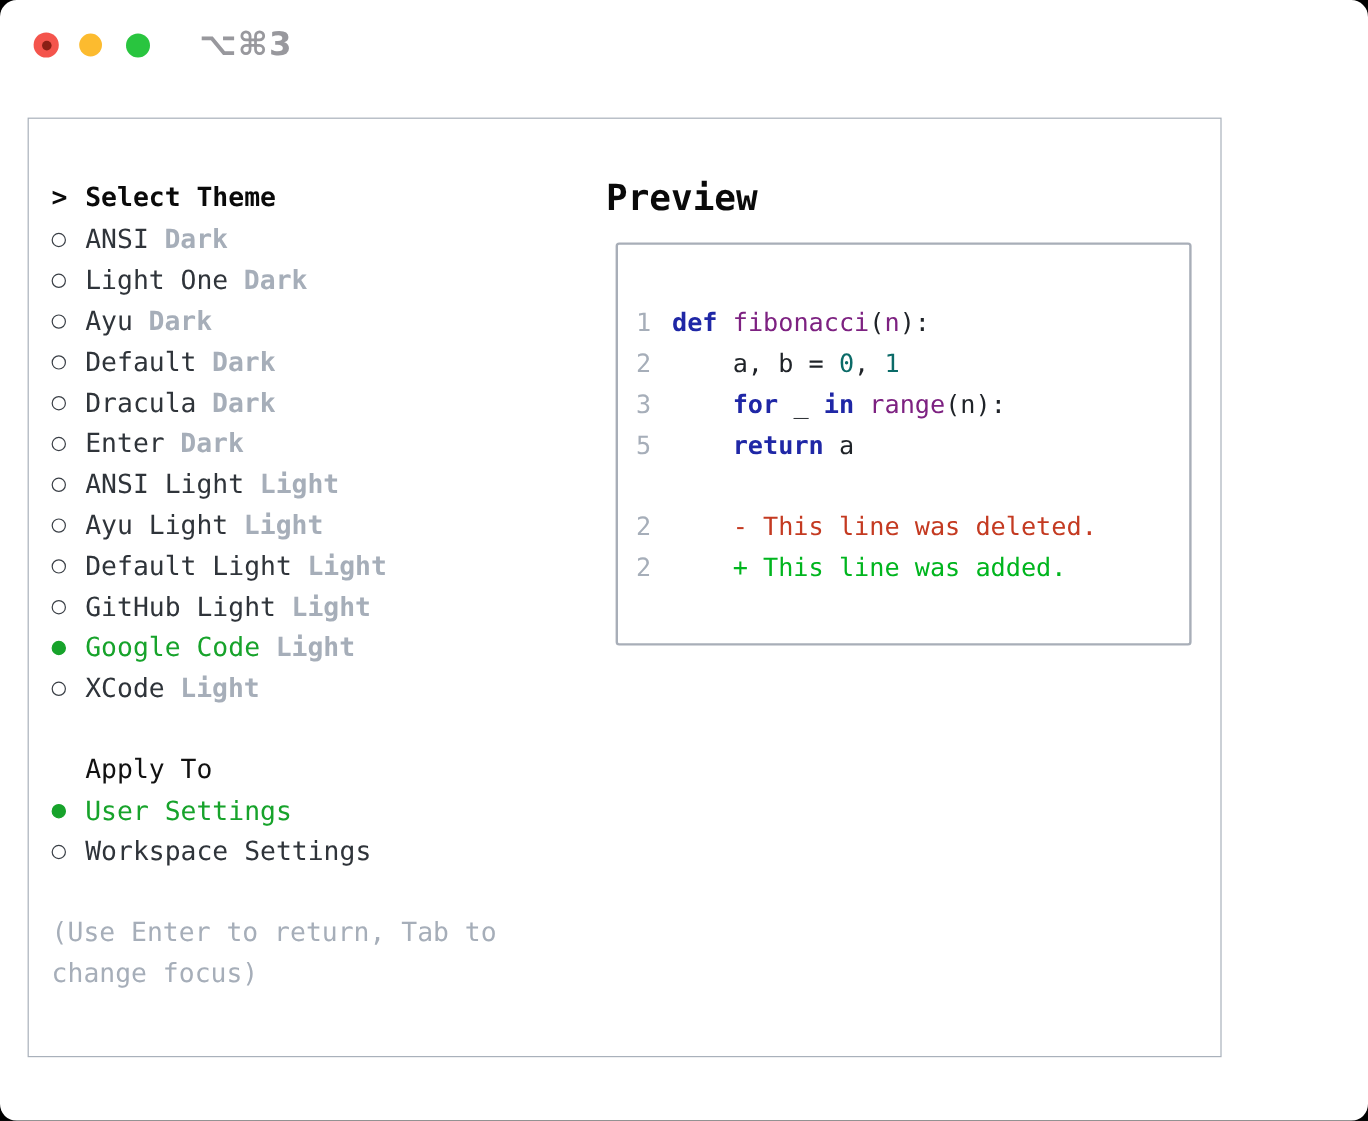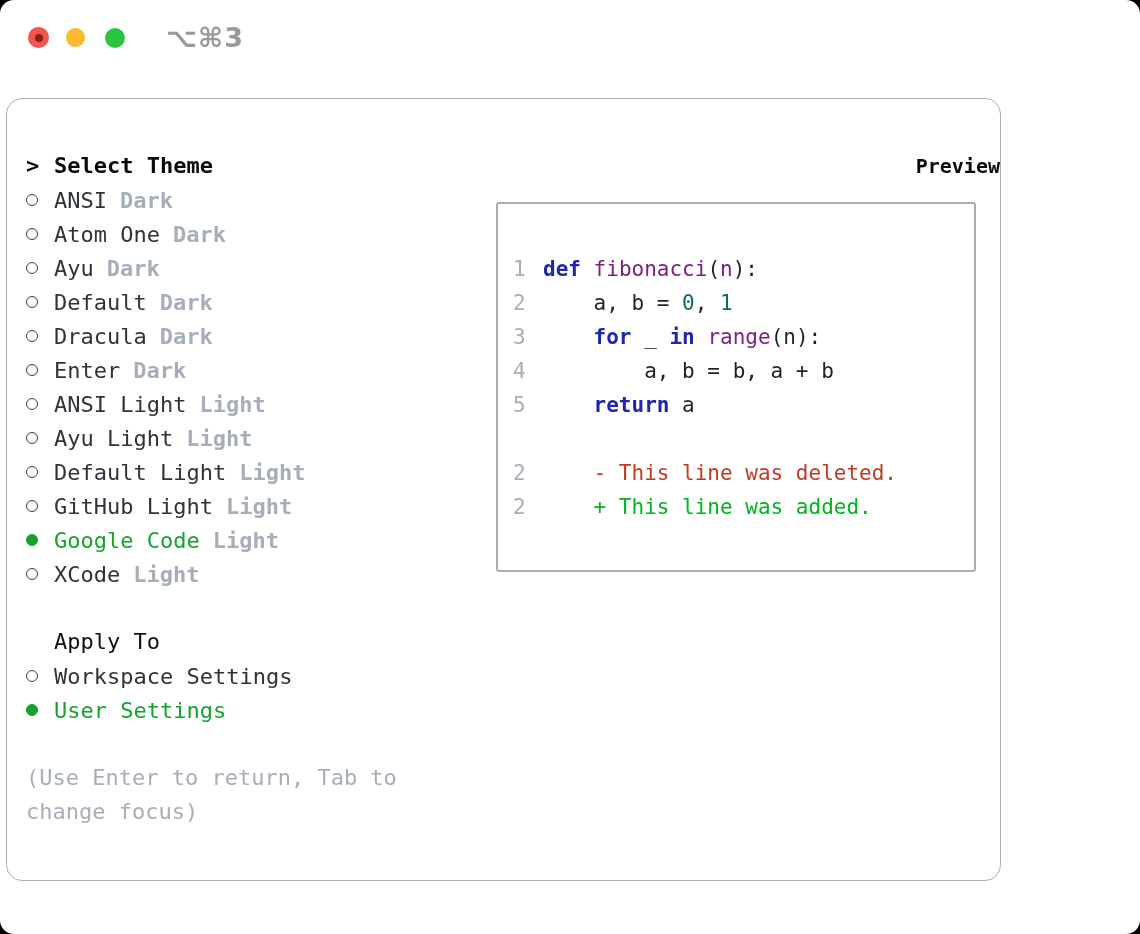--- a/index.html
+++ b/index.html
@@ -15,40 +15,40 @@
   .tl.red{width:21px;height:21px;background:#f4544c;}
   .tl.red .dot{width:8px;height:8px;border-radius:50%;background:#8a1f15;}
   .tl.yellow{width:19px;height:19px;background:#fcbb2f;margin-left:17px;}
   .tl.green{width:20px;height:20px;background:#29c53f;margin-left:20px;}
   .win-title{
     font-family:"DejaVu Sans",sans-serif;font-size:27px;font-weight:bold;
     color:#98989d;margin-left:41px;letter-spacing:1px;
   }
   
   .panel{
-    margin:23px 0 0 6px;width:995px;height:783px;box-sizing:border-box;
-    border:1.5px solid #a9b1bb;border-radius:16px;
+    margin:23px 0 0 23px;width:995px;height:783px;box-sizing:border-box;
+    border:1.5px solid #a9b1bb;border-radius:0;
     padding:50px 0 0 19px;display:flex;
   }
   .left-col{width:462px;flex:none;}
   .right-col{flex:1;}
   
   .list-header{font-size:22px;line-height:34px;font-weight:bold;color:#0a0a0a;white-space:pre;}
   .caret{display:inline-block;width:28px;}
   .row{display:flex;align-items:center;height:34px;font-size:22px;}
   .bullet-cell{width:28px;flex:none;display:flex;align-items:center;}
   .bullet{width:12px;height:12px;border:1.8px solid #3a3f46;border-radius:50%;box-sizing:border-box;}
   .bullet.on{background:var(--sel-green);border-color:var(--sel-green);}
   .tname{color:#2f343a;white-space:pre;}
   .tname.sel{color:var(--sel-green);}
   .variant{color:var(--muted);padding-left:13px;white-space:pre;font-weight:bold;}
   .apply-header{font-size:22px;line-height:34px;color:#111;padding-left:28px;margin-top:34px;}
   .hint{font-size:22px;line-height:34px;color:var(--muted);margin-top:34px;width:440px;}
   
-  .preview-title{font-size:20px;line-height:34px;font-weight:bold;color:#0a0a0a;text-align:right;}
+  .preview-title{font-size:30px;line-height:34px;font-weight:bold;color:#0a0a0a;}
   .preview-box{
     margin-top:19px;margin-left:8px;width:480px;box-sizing:border-box;
     border:2px solid var(--border);border-radius:3px;
     padding:48px 12px 46px 15px;background:#fff;
   }
   .code-line,.diff-line{font-size:21px;line-height:34px;white-space:pre;}
   .ln{display:inline-block;width:30px;color:var(--muted);}
   .blank-line{height:34px;}
   .tok-plain{color:#1f2328;}
   .tok-keyword{color:var(--kw-blue);font-weight:bold;}
@@ -79,21 +79,21 @@
             <span class="bullet-cell">
               <span class="bullet"></span>
             </span>
             <span class="tname">ANSI</span>
             <span class="variant">Dark</span>
           </div>
           <div class="row">
             <span class="bullet-cell">
               <span class="bullet"></span>
             </span>
-            <span class="tname">Atom One</span>
+            <span class="tname">Light One</span>
             <span class="variant">Dark</span>
           </div>
           <div class="row">
             <span class="bullet-cell">
               <span class="bullet"></span>
             </span>
             <span class="tname">Ayu</span>
             <span class="variant">Dark</span>
           </div>
           <div class="row">
@@ -157,41 +157,40 @@
               <span class="bullet"></span>
             </span>
             <span class="tname">XCode</span>
             <span class="variant">Light</span>
           </div>
         </div>
       <div class="apply-header">Apply To</div>
       <div id="apply-list">
           <div class="row">
             <span class="bullet-cell">
+              <span class="bullet on"></span>
+            </span>
+            <span class="tname sel">User Settings</span>
+          </div>
+          <div class="row">
+            <span class="bullet-cell">
               <span class="bullet"></span>
             </span>
             <span class="tname">Workspace Settings</span>
-          </div>
-          <div class="row">
-            <span class="bullet-cell">
-              <span class="bullet on"></span>
-            </span>
-            <span class="tname sel">User Settings</span>
           </div>
         </div>
       <div class="hint">(Use Enter to return, Tab to change focus)</div>
     </div>
     <div class="right-col">
       <div class="preview-title">Preview</div>
       <div class="preview-box">
         <div id="code-lines">
             <div class="code-line"><span class="ln">1</span><span class="tok-keyword">def</span><span class="tok-plain"> </span><span class="tok-function">fibonacci</span><span class="tok-plain">(</span><span class="tok-function">n</span><span class="tok-plain">):</span></div>
             <div class="code-line"><span class="ln">2</span><span class="tok-plain">    a, b = </span><span class="tok-literal">0</span><span class="tok-plain">, </span><span class="tok-literal">1</span></div>
             <div class="code-line"><span class="ln">3</span><span class="tok-plain">    </span><span class="tok-keyword">for</span><span class="tok-plain"> _ </span><span class="tok-keyword">in</span><span class="tok-plain"> </span><span class="tok-function">range</span><span class="tok-plain">(n):</span></div>
-            <div class="code-line"><span class="ln">4</span><span class="tok-plain">        a, b = b, a + b</span></div>
             <div class="code-line"><span class="ln">5</span><span class="tok-plain">    </span><span class="tok-keyword">return</span><span class="tok-plain"> a</span></div>
           </div>
         <div class="blank-line"></div>
         <div id="diff-lines">
             <div class="diff-line"><span class="ln">2</span><span class="diff-deleted">    - This line was deleted.</span></div>
             <div class="diff-line"><span class="ln">2</span><span class="diff-added">    + This line was added.</span></div>
           </div>
       </div>
     </div>
   </div>

